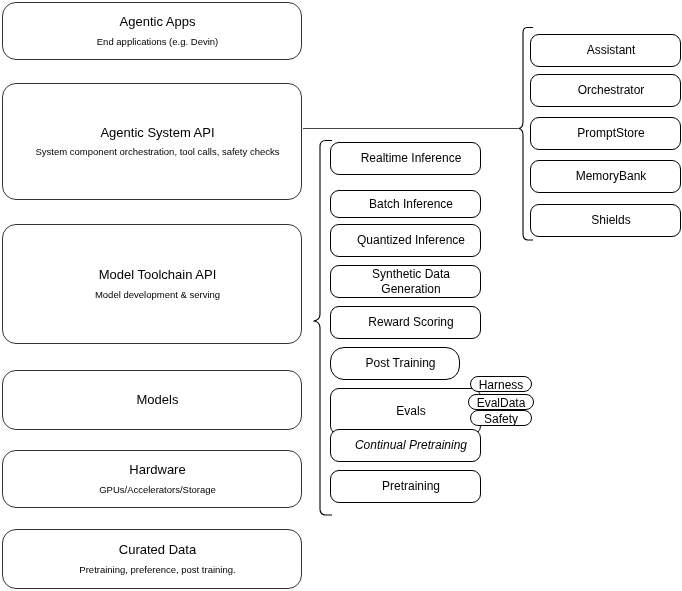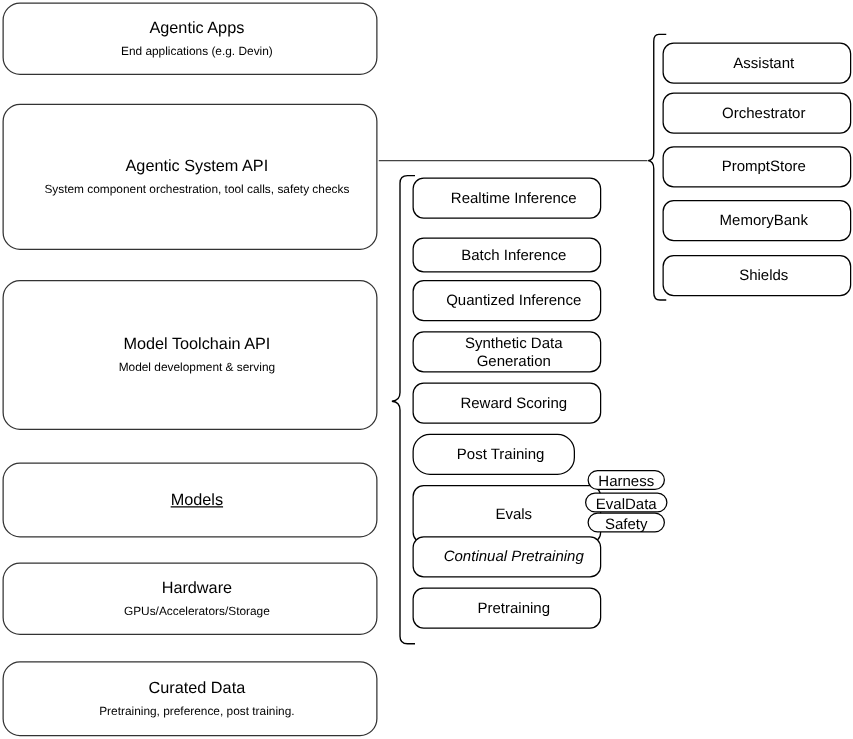--- a/index.html
+++ b/index.html
@@ -115,21 +115,21 @@
   <div class="node layer" style="left:2px; top:83px; width:300px; height:117px;">
     <div class="title">Agentic System API</div>
     <div class="subtitle">System component orchestration, tool calls, safety checks</div>
   </div>
 
   <div class="node layer" style="left:2px; top:224px; width:300px; height:120px;">
     <div class="title">Model Toolchain API</div>
     <div class="subtitle">Model development &amp; serving</div>
   </div>
 
-  <div class="node layer" style="left:2px; top:370px; width:300px; height:60px;text-decoration:underline;">
+  <div class="node layer" style="left:2px; top:370px; width:300px; height:60px;">
     <div class="title">Models</div>
   </div>
 
   <div class="node layer" style="left:2px; top:450px; width:300px; height:58px;">
     <div class="title">Hardware</div>
     <div class="subtitle">GPUs/Accelerators/Storage</div>
   </div>
 
   <div class="node layer" style="left:2px; top:529px; width:300px; height:60px;">
     <div class="title">Curated Data</div>

